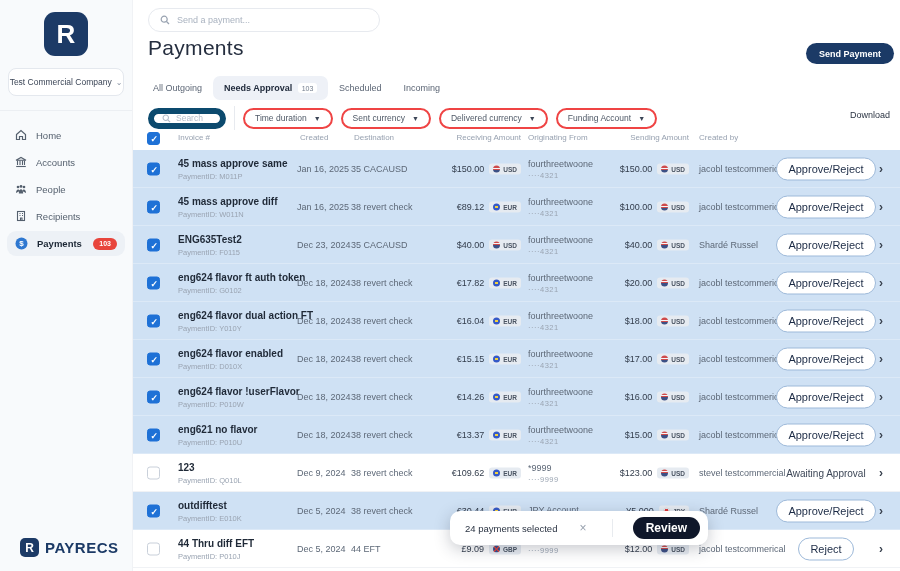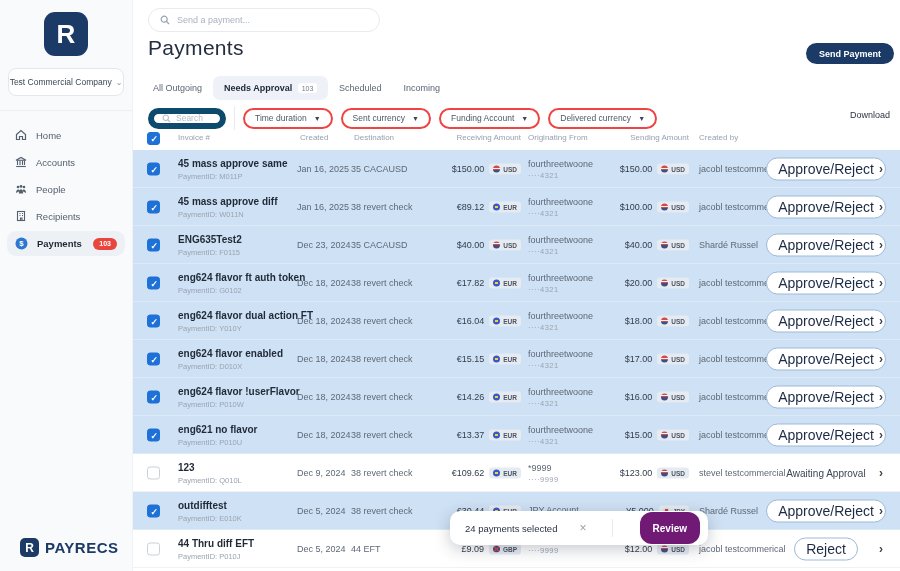--- a/index.html
+++ b/index.html
@@ -69,35 +69,35 @@
   .flag { width:7px; height:7px; border-radius:50%; }
   .flag-usd { background:linear-gradient(180deg,#cf4a4a 0 2px,#f5f6f8 2px 3px,#cf4a4a 3px 4px,#3c5085 4px); }
   .flag-eur { background:radial-gradient(circle at 50% 50%, #f4d03d 0 1.2px, #3559c7 1.3px); }
   .flag-jpy { background:radial-gradient(circle at 50% 50%, #e03a3a 0 2px, #fff 2.1px); border:.5px solid #d8dce2; }
   .flag-gbp { background:linear-gradient(45deg,transparent 42%,#d04545 42% 58%,transparent 58%), linear-gradient(135deg,transparent 42%,#d04545 42% 58%,transparent 58%), #3a4f8f; }
   .cell-orig { position:absolute; left:395px; top:50%; transform:translateY(-50%); }
   .orig1 { font-size:9px; color:#5d6877; white-space:nowrap; }
   .orig2 { font-size:7.5px; color:#9aa4b2; margin-top:2px; letter-spacing:.5px; }
   .cell-by { position:absolute; left:566px; top:50%; transform:translateY(-50%); width:92px; font-size:9px; color:#5d6877; }
   .cell-action { position:absolute; left:650px; top:50%; transform:translateY(-50%); width:86px; display:flex; justify-content:center; }
-  .action-button { height:23px; padding:0 11px; border:1px solid #9db9d9; border-radius:13px; background:#fff; font-size:14px; color:#1c2b45; font-family:inherit; display:flex; align-items:center; cursor:pointer; white-space:nowrap; }
+  .action-button { height:23px; padding:0 11px; border:1px solid #9db9d9; border-radius:13px; background:#fff; font-size:11px; color:#1c2b45; font-family:inherit; display:flex; align-items:center; cursor:pointer; white-space:nowrap; }
   .action-text { font-size:10px; color:#3c4656; white-space:nowrap; }
   .cell-chevron { position:absolute; left:746px; top:50%; transform:translateY(-50%); font-size:12px; font-weight:bold; color:#39424f; cursor:pointer; }
 
   
   .th-invoice { left:45px; } .th-created { left:167px; } .th-dest { left:221px; }
   .th-recv { left:270px; width:118px; text-align:right; } .th-orig { left:395px; }
   .th-send { left:448px; width:108px; text-align:right; } .th-by { left:566px; }
 
   
   .selection-bar { position:absolute; left:450px; top:511px; width:258px; height:34px; background:#fff; border-radius:10px; box-shadow:0 4px 16px rgba(30,40,60,.25); display:flex; align-items:center; z-index:10; }
   .sel-text { margin-left:15px; font-size:9.5px; color:#2a3342; }
   .sel-close { margin-left:22px; color:#98a1ae; font-size:12px; cursor:pointer; }
   .sel-div { width:1px; height:18px; background:#e8ebef; margin-left:26px; }
-  .review-btn { margin-left:auto; margin-right:8px; height:32px; padding:0 13px; background:#701a75; color:#fff; border:none; border-radius:12px; font-size:10px; font-weight:bold; font-family:inherit; display:flex; align-items:center; cursor:pointer; }
+  .review-btn { margin-left:auto; margin-right:8px; height:22px; padding:0 13px; background:#0f172a; color:#fff; border:none; border-radius:12px; font-size:12px; font-weight:bold; font-family:inherit; display:flex; align-items:center; cursor:pointer; }
 
   svg { display:block; }
 </style>
 </head>
 <body>
 
 <div class="sidebar">
   <div class="logo-box">
       <span>R</span>
     </div>
@@ -208,25 +208,25 @@
     <div class="vdivider"></div>
     <div class="dropdown">
         <span>Time duration</span>
         <span class="caret">▼</span>
       </div>
     <div class="dropdown">
         <span>Sent currency</span>
         <span class="caret">▼</span>
       </div>
     <div class="dropdown">
+        <span>Delivered currency</span>
+        <span class="caret">▼</span>
+      </div>
+    <div class="dropdown">
         <span>Funding Account</span>
-        <span class="caret">▼</span>
-      </div>
-    <div class="dropdown">
-        <span>Delivered currency</span>
         <span class="caret">▼</span>
       </div>
   </div>
   <div class="download">Download</div>
 
   <div class="table">
     <div class="thead">
       <div class="cb checked"></div>
       <div class="th th-invoice">Invoice #</div>
       <div class="th th-created">Created</div>

